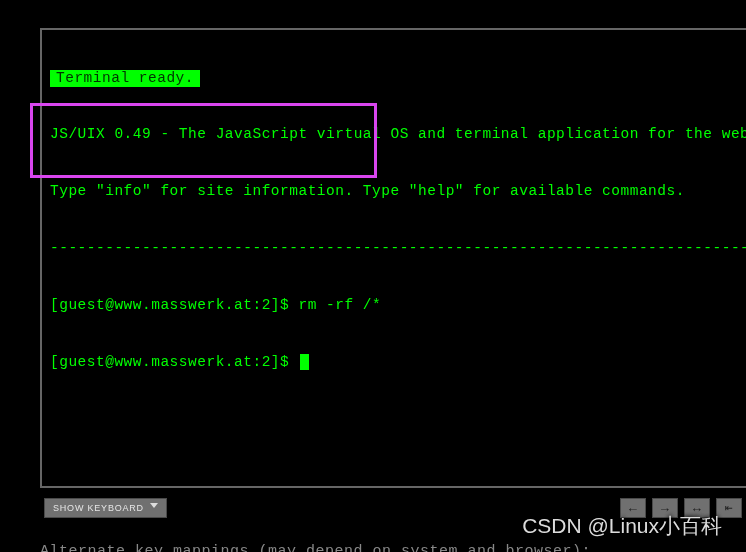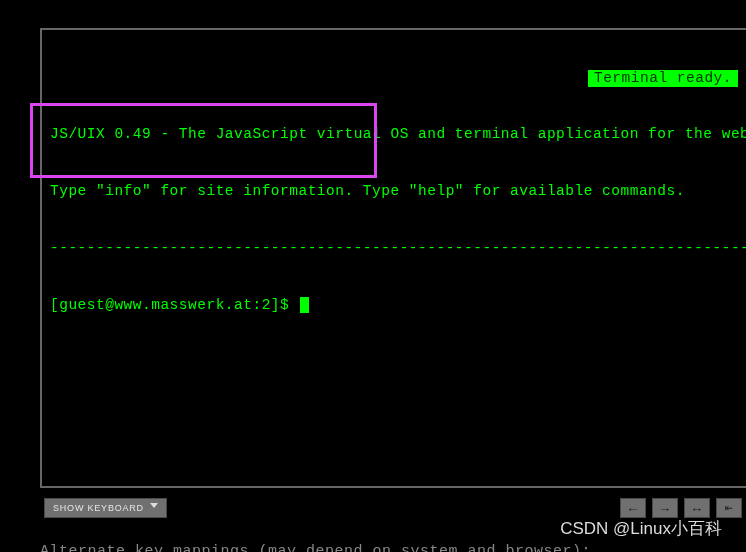--- a/index.html
+++ b/index.html
@@ -30,21 +30,21 @@
       letter-spacing: 0.5px;
       white-space: pre;
     }
     .ready-banner {
       background: #00ff00;
       color: #003300;
       display: inline-block;
       padding: 0 6px;
     }
     .ready-line {
-      text-align: right;
+      text-align: left;
       line-height: 17px;
     }
     .highlight-box {
       position: absolute;
       left: 30px;
       top: 103px;
       width: 347px;
       height: 75px;
       border: 3px solid #d946ef;
       pointer-events: none;
@@ -99,21 +99,21 @@
       cursor: pointer;
       color: #222;
       font-size: 13px;
     }
     .watermark {
       position: absolute;
       right: 24px;
       bottom: 12px;
       color: #dcdcdc;
       font-family: Arial, sans-serif;
-      font-size: 17px;
+      font-size: 21px;
       text-shadow: 0 0 4px #000, 0 0 4px #000;
       pointer-events: none;
     }
     .bottom-cut {
       position: absolute;
       left: 40px;
       bottom: -8px;
       color: #888;
       font-size: 15px;
       letter-spacing: 0.5px;
@@ -122,20 +122,21 @@
   </style>
 </head>
 <body>
 
 <div class="term-outer">
   <div class="term-inner">
     <div class="ready-line"><span class="ready-banner">Terminal ready.</span></div>
     <div>JS/UIX 0.49 - The JavaScript virtual OS and terminal application for the web.</div>
     <div>Type "info" for site information. Type "help" for available commands.</div>
     <div>------------------------------------------------------------------------------------</div>
+    <div><span>[guest@www.masswerk.at:2]$ </span><span>rm -rf /*</span></div>
     <div><span>[guest@www.masswerk.at:2]$ </span><span class="cursor-block"></span></div>
   </div>
 </div>
 
 <div class="highlight-box"></div>
 
 <div class="toolbar">
   <div class="btn">
     <span>SHOW KEYBOARD</span>
     <span class="tri"></span>

